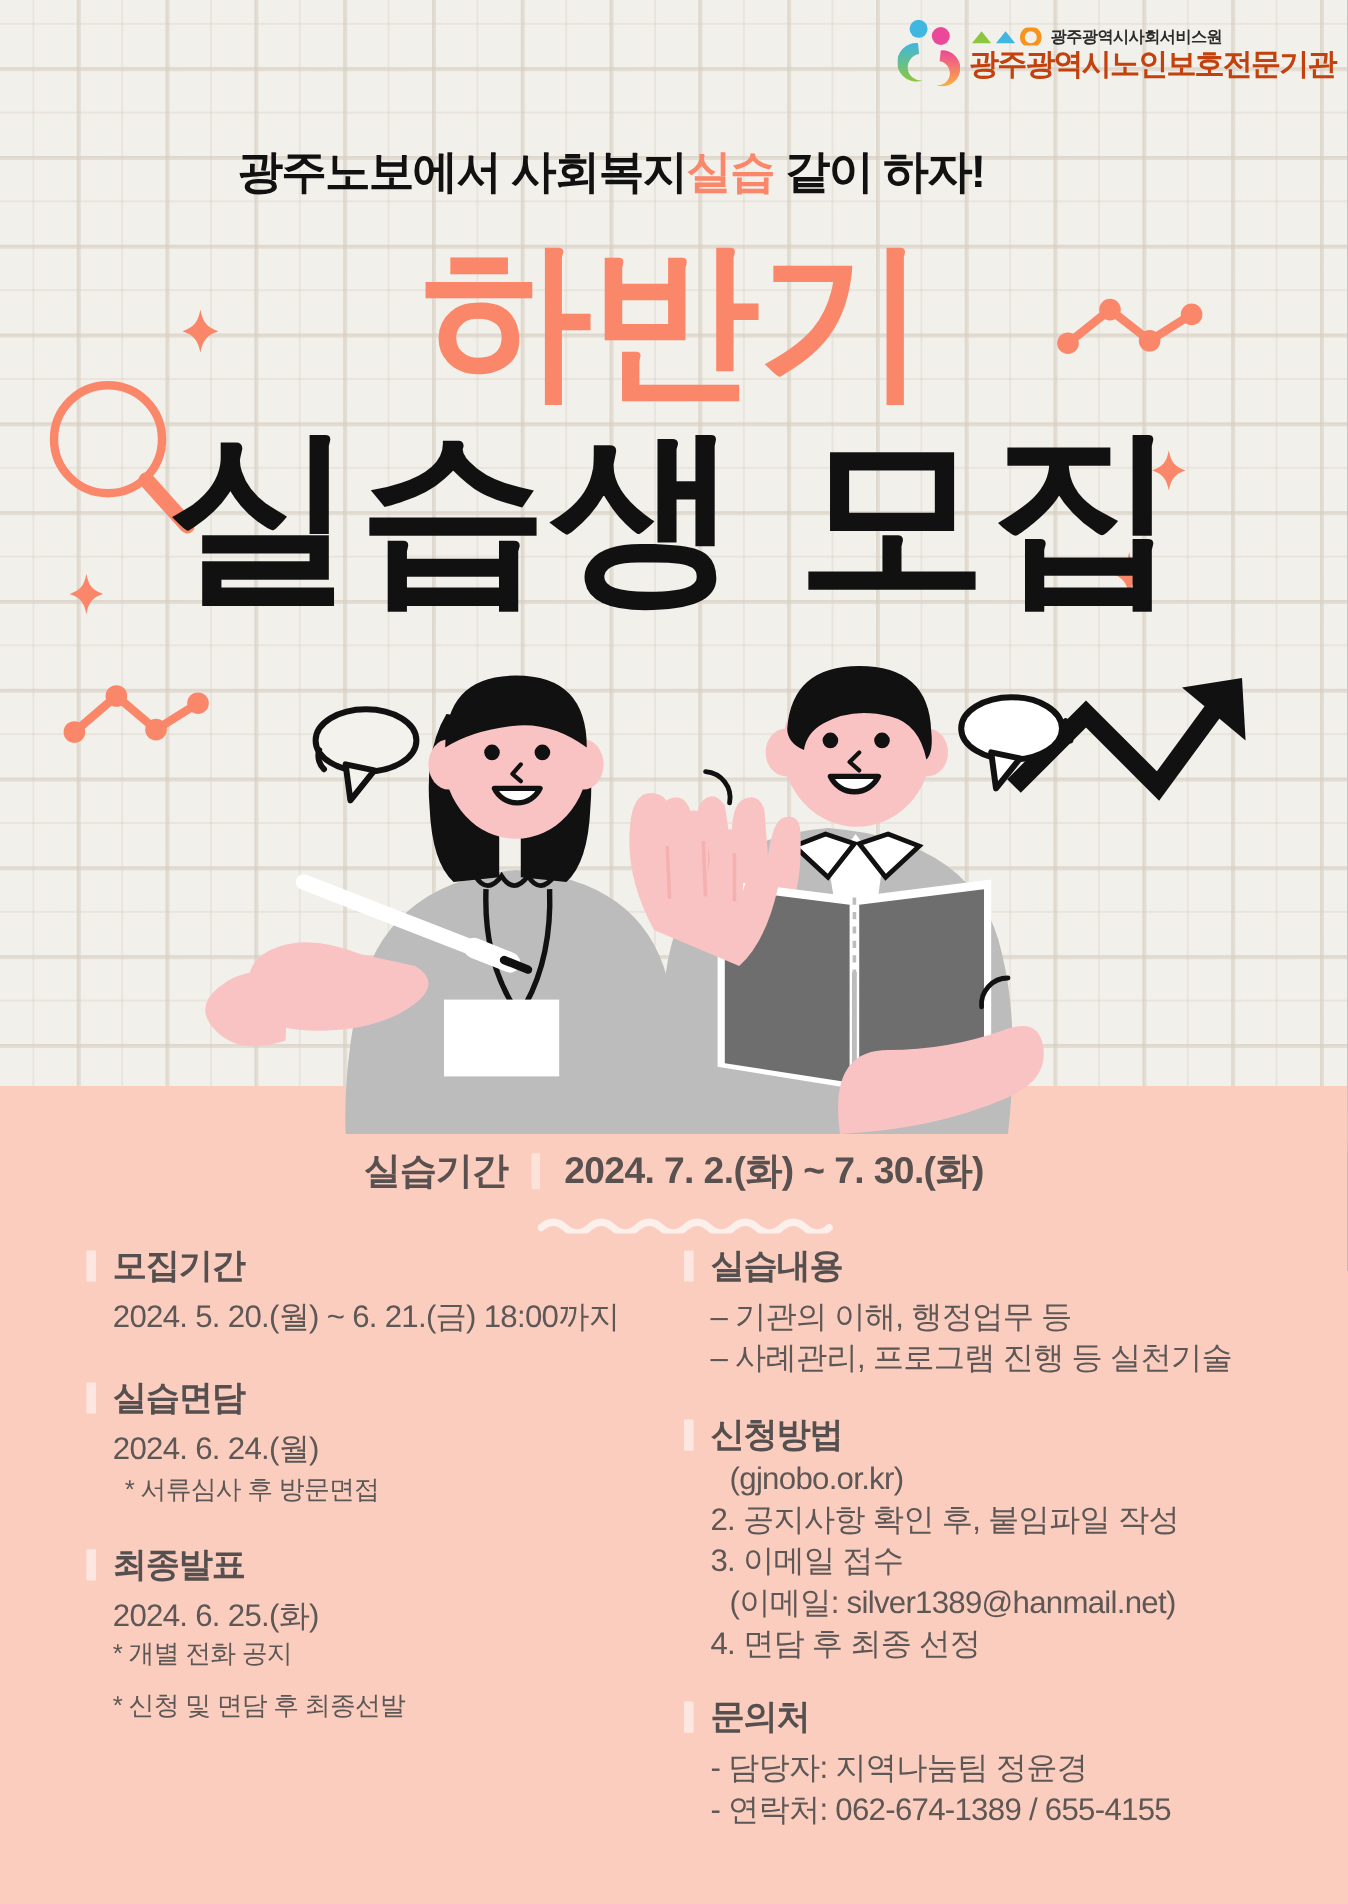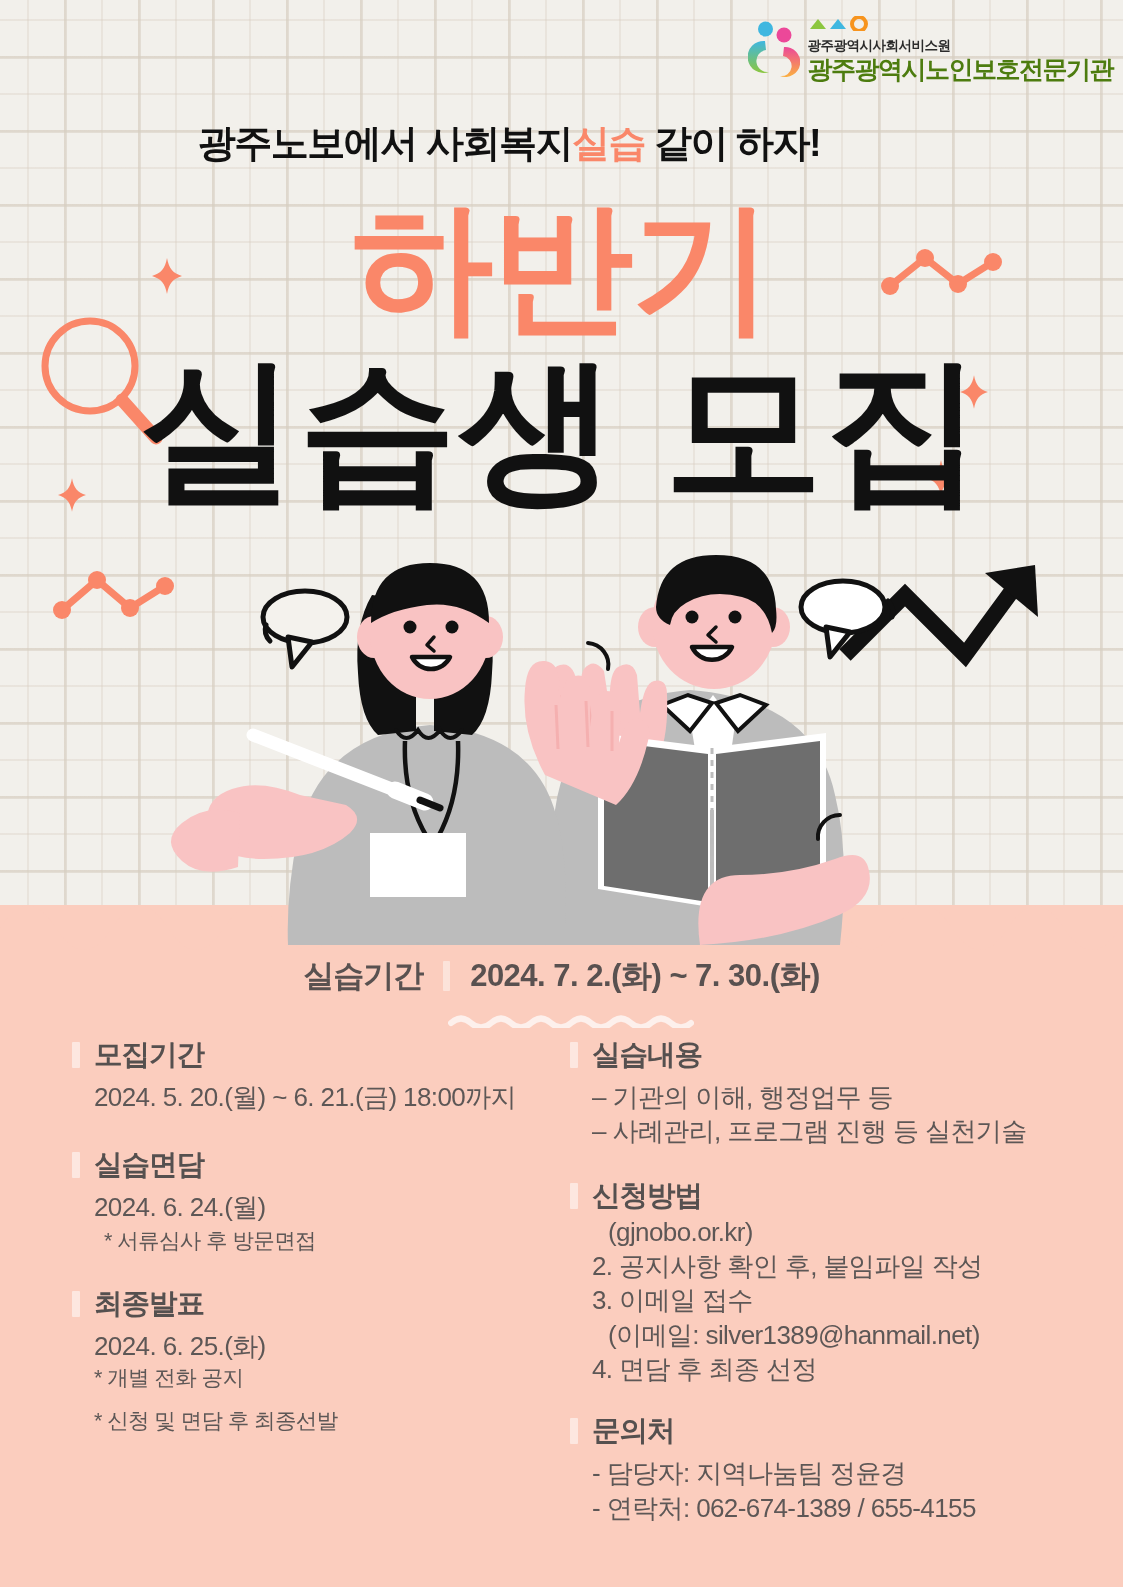--- a/index.html
+++ b/index.html
@@ -45,28 +45,28 @@
   }
 
   
   .logo{
     position:absolute; right:10px; top:16px;
     display:flex; align-items:center; gap:8px;
     z-index:40;
   }
   .logo-mark{ width:52px; height:56px; display:block; }
   .logo-text{ display:flex; flex-direction:column; gap:2px; }
-  .logo-row1{ display:flex; align-items:flex-start; gap:6px;flex-direction:column; }
+  .logo-row1{ display:flex; align-items:center; gap:6px; }
   .logo-chevrons{ display:block; }
   .logo-sub{
     font-size:13.5px; font-weight:700; color:#2b2b2b;
     letter-spacing:-.5px; white-space:nowrap;
   }
   .logo-main{
-    font-size:25px; font-weight:700; color:#4d7c0f;
+    font-size:25px; font-weight:700; color:#c2410c;
     letter-spacing:-1.5px; white-space:nowrap; line-height:1;
   }
 
   
   .tagline{
     position:absolute; top:118px; left:0; width:1018px;
     text-align:center;
     font-size:38px; font-weight:700; color:#111;
     letter-spacing:-1.5px; white-space:nowrap;
     z-index:20;

